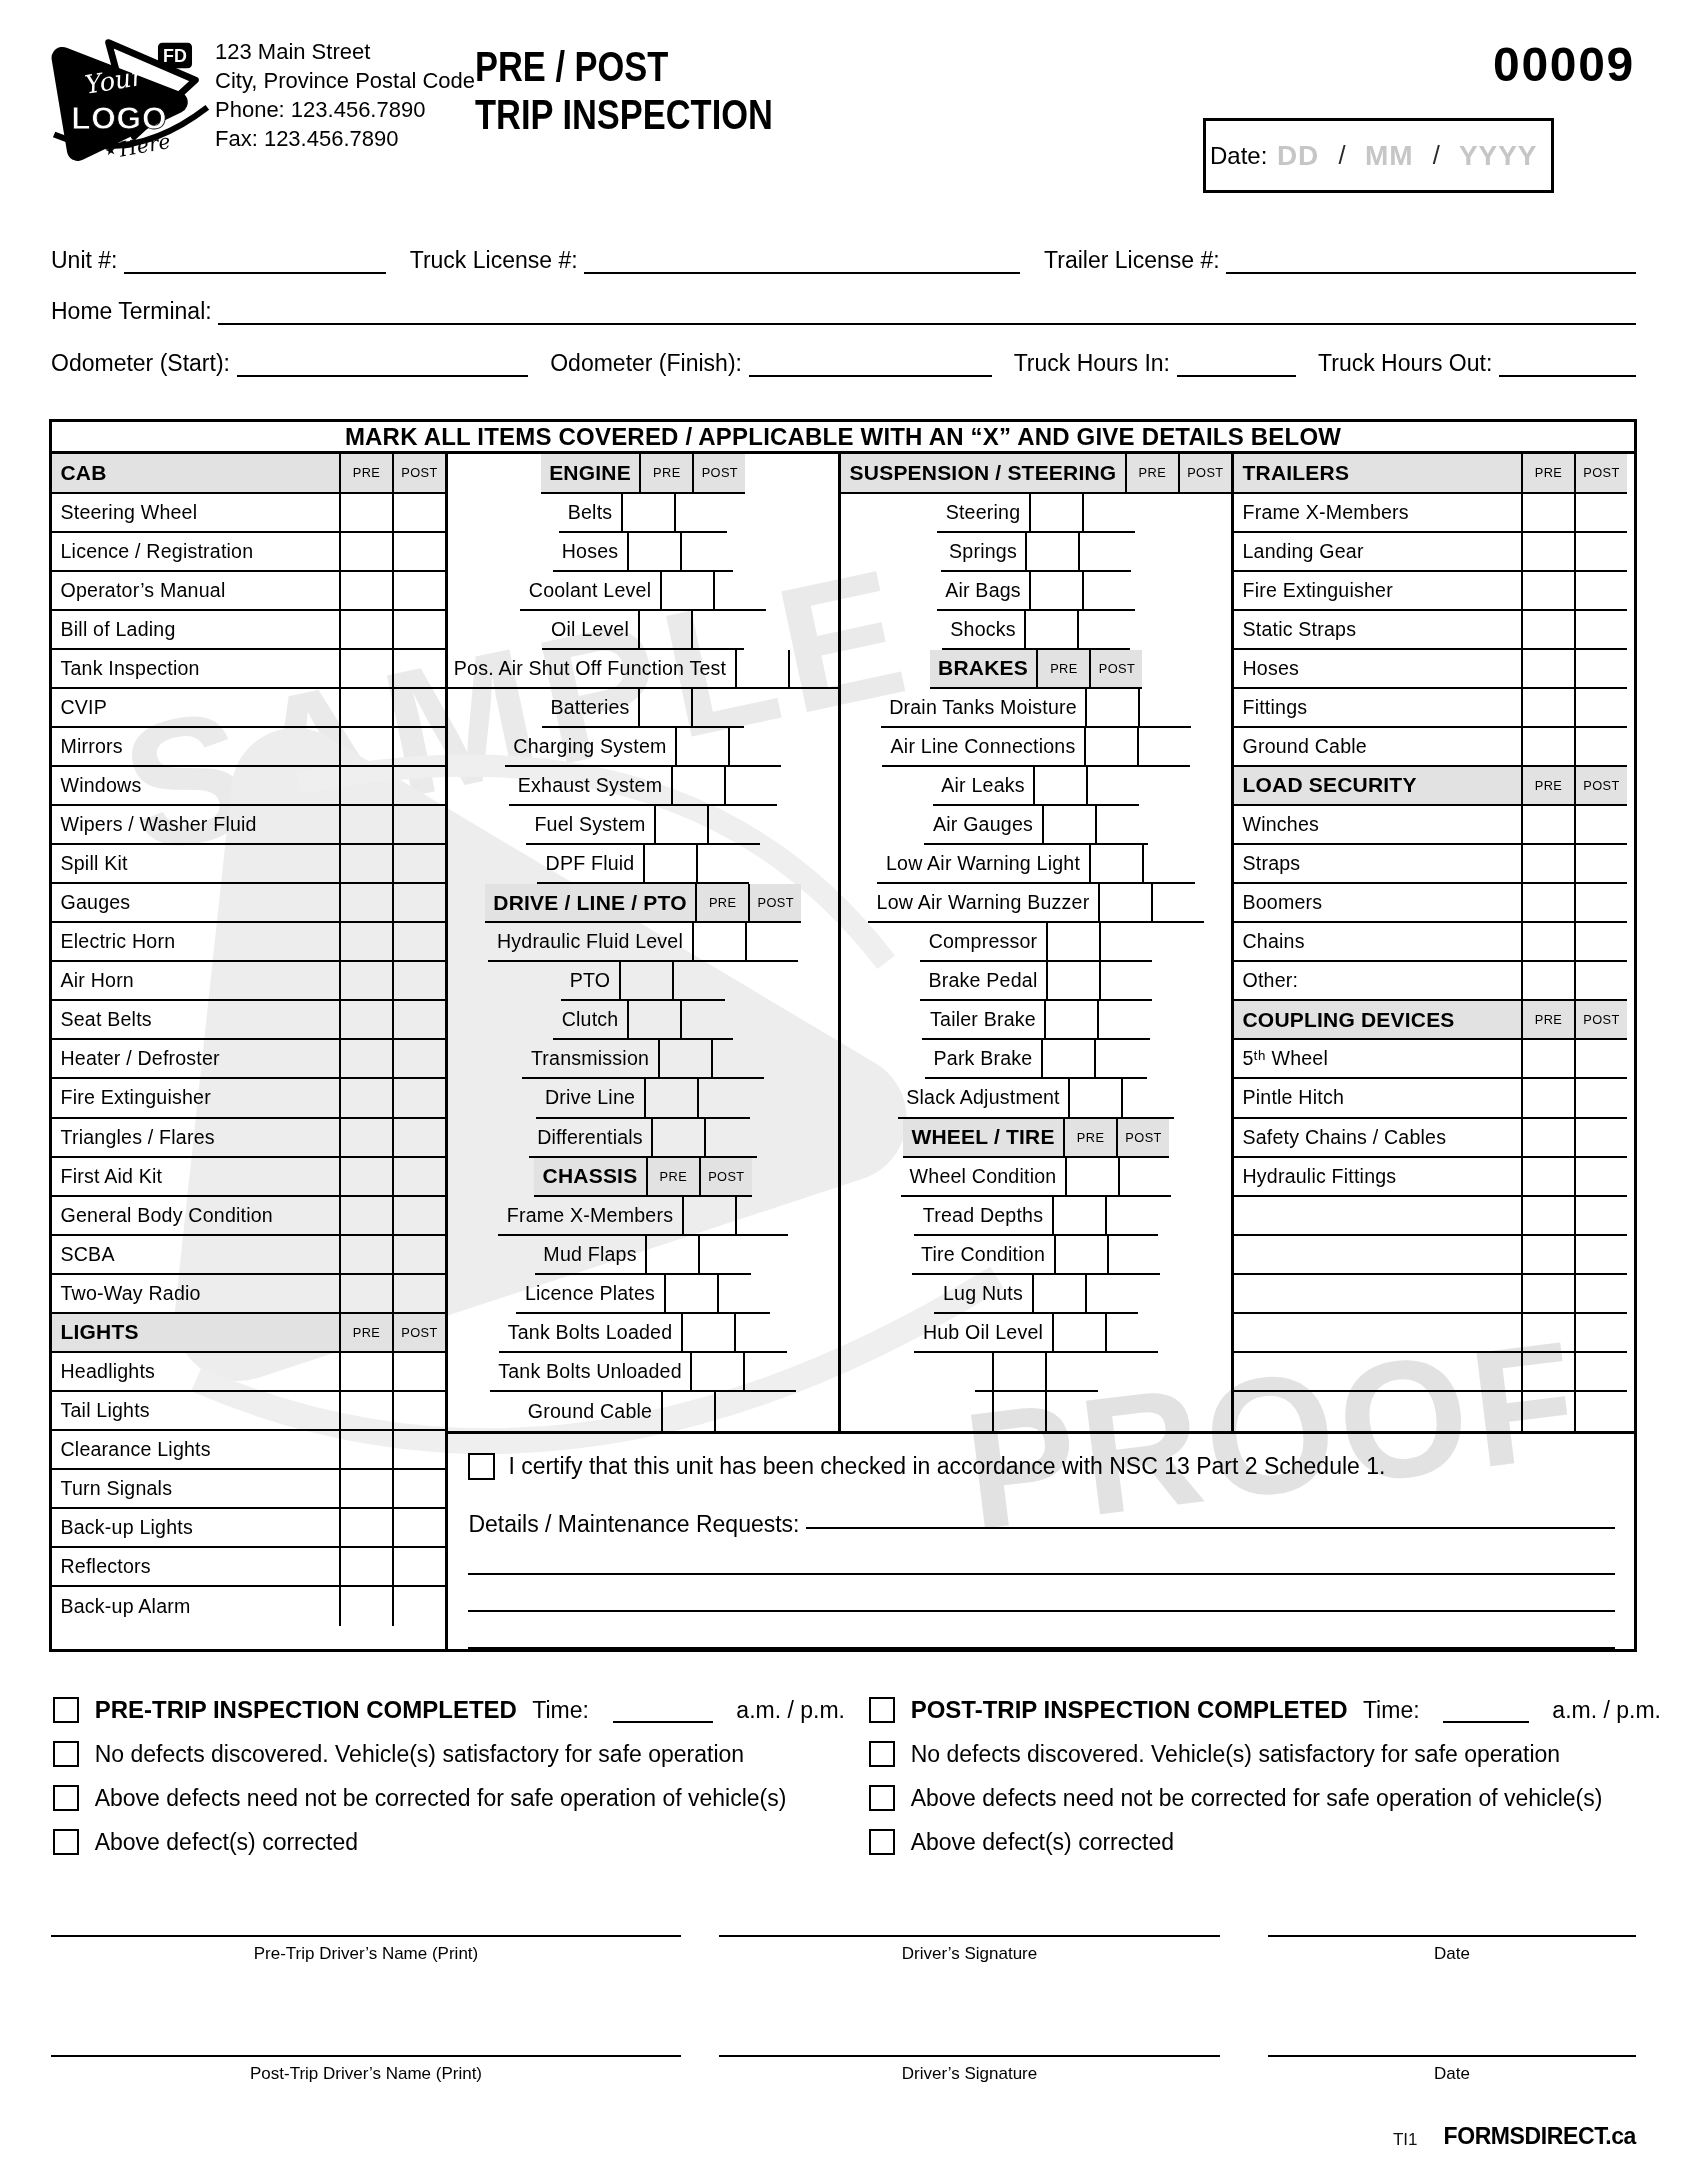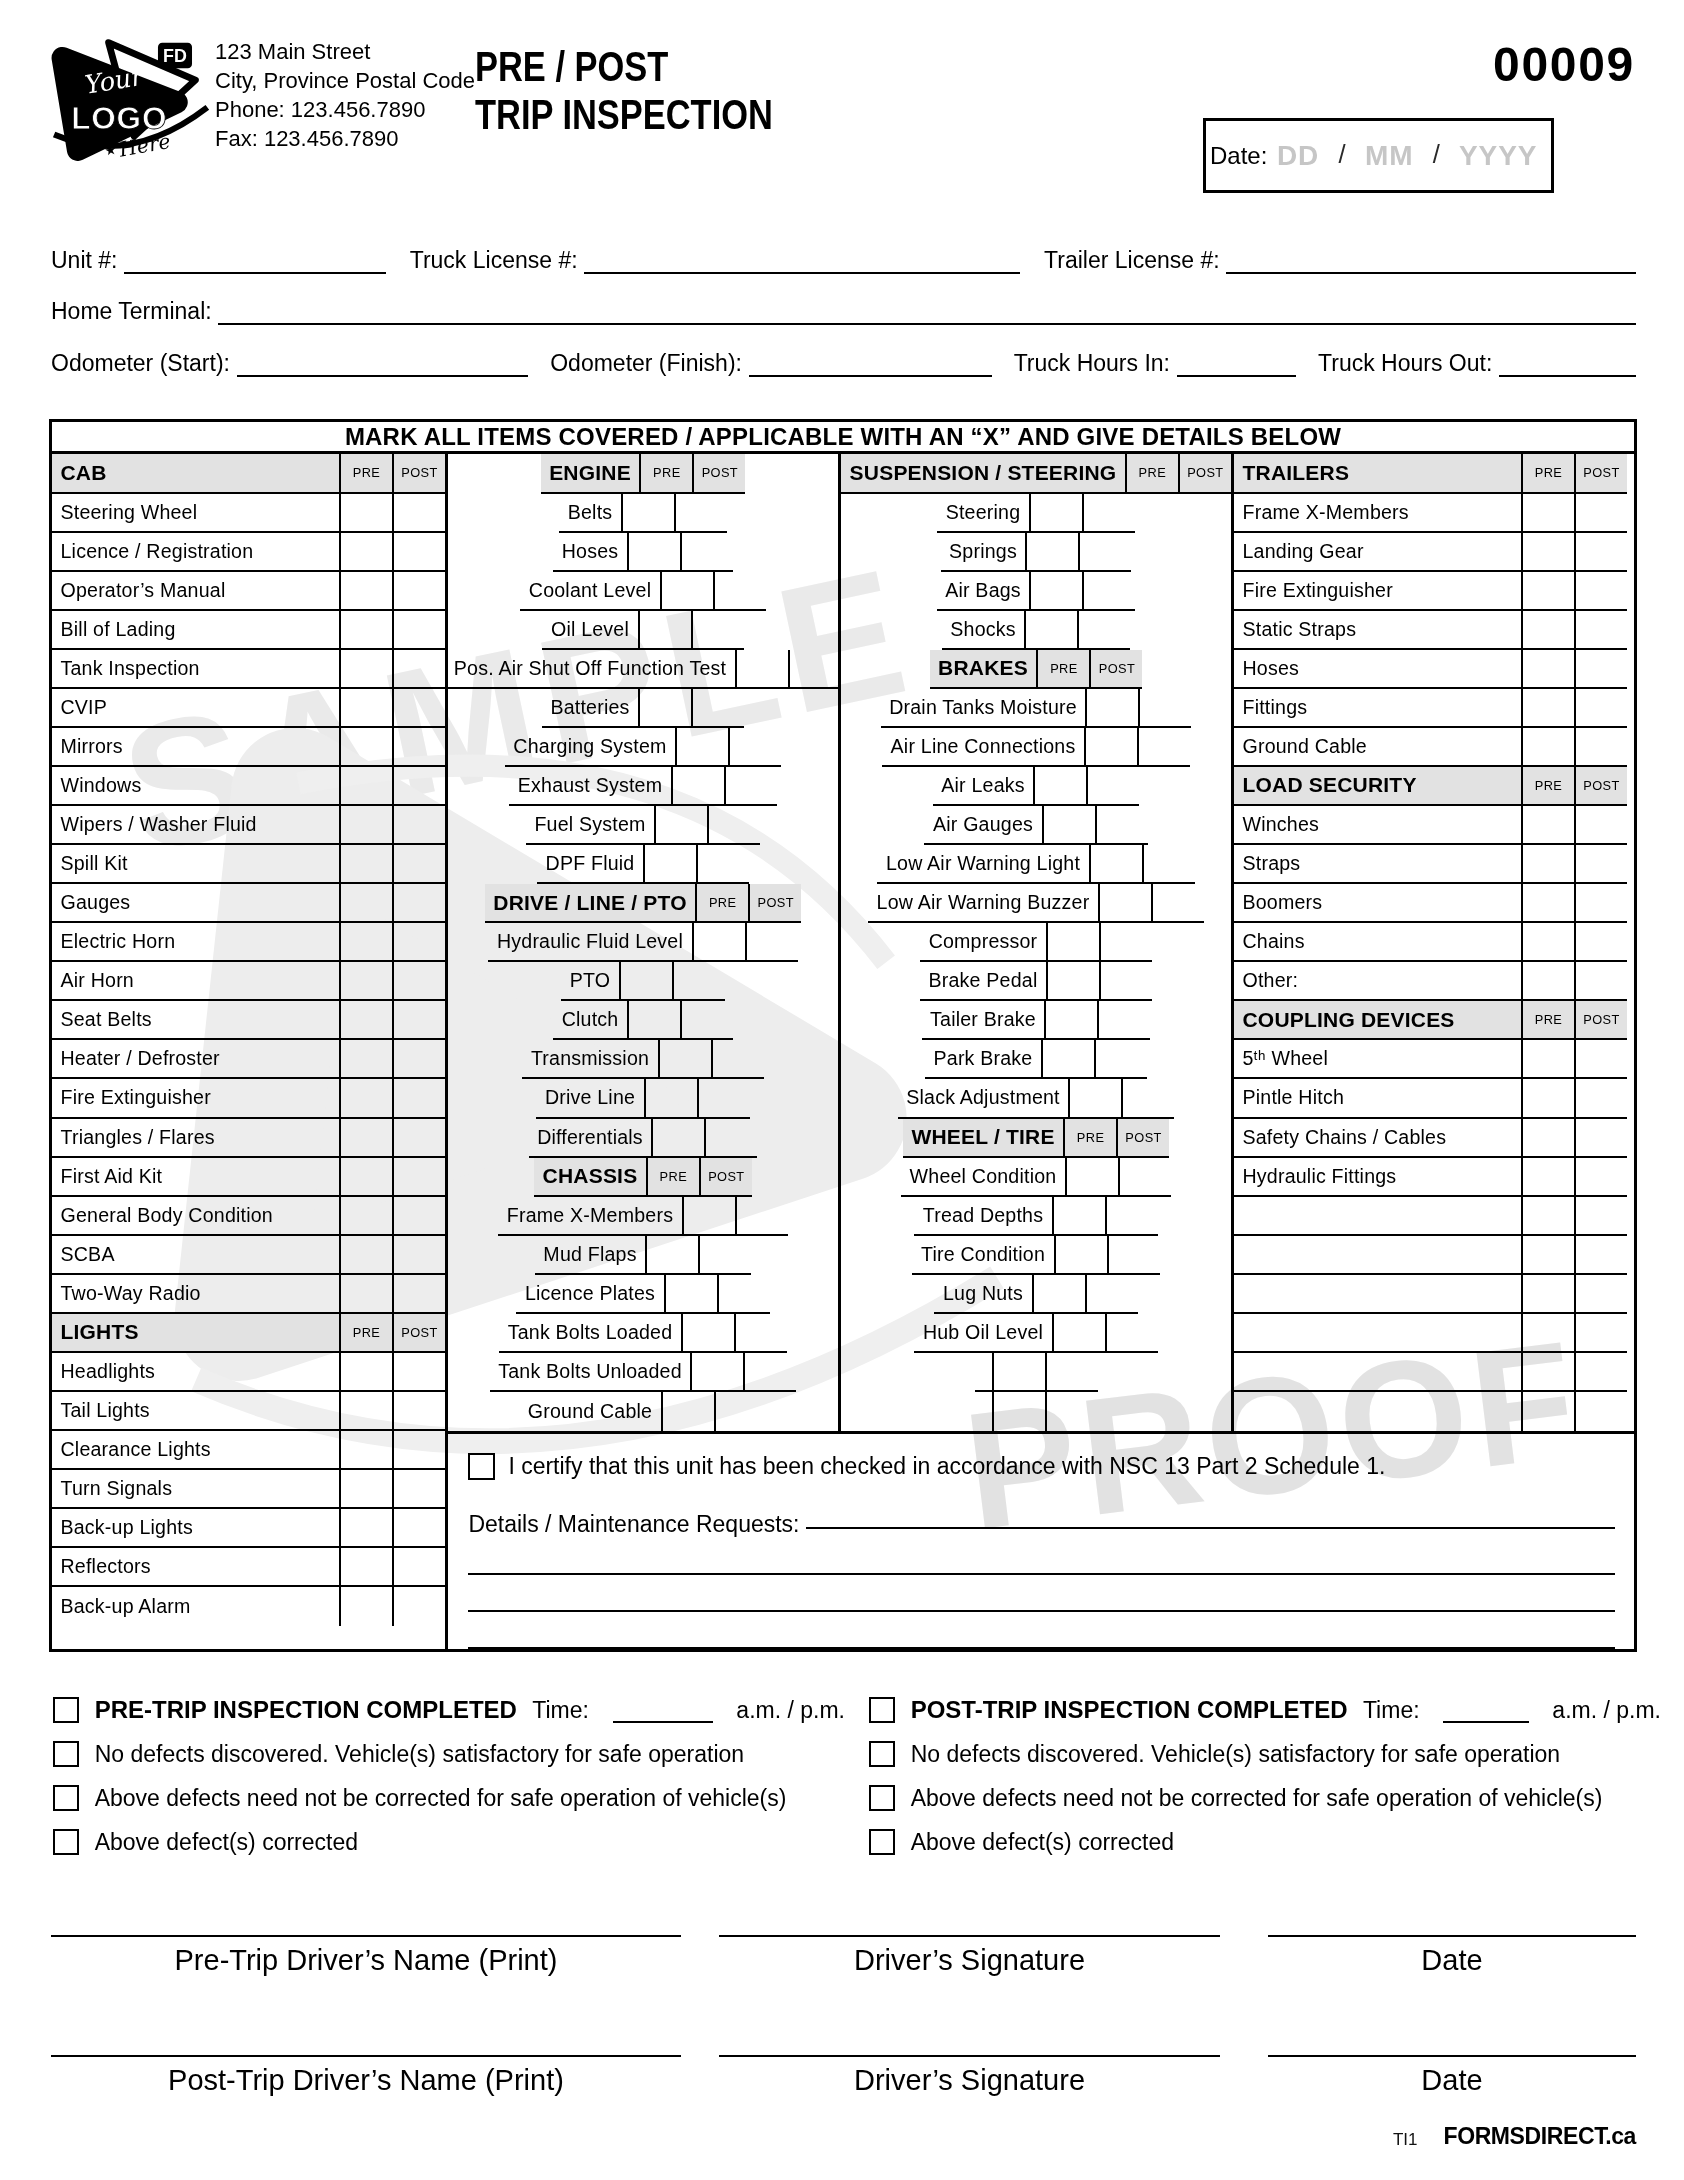--- a/index.html
+++ b/index.html
@@ -21,21 +21,21 @@
   .addr { position:absolute; left:215px; top:37px; font-size:22px; line-height:29px; }
   .title { position:absolute; left:475px; top:43px; font-weight:bold; font-size:42px;
     line-height:48px; letter-spacing:0px; transform:scaleX(.82); transform-origin:left top; white-space:nowrap;}
   .form-no { position:absolute; left:1205px; top:37px; width:430px; text-align:right;
     font-size:48px; font-weight:bold; letter-spacing:1.7px; }
   .date-box { position:absolute; left:1203px; top:118px; width:351px; height:75px;
     border:3.4px solid #000; display:flex; align-items:center; padding:0 4px; }
   .date-box .dlabel { font-size:24px; }
   .date-box .ph { font-size:28px; font-weight:bold; color:#c6c6c6; letter-spacing:0.9px;}
   .date-box .slash { font-size:25.6px; color:#2a2a2a; }
-  .date-box .seg { display:flex; flex:1; justify-content:space-around; }
+  .date-box .seg { display:flex; flex:1; justify-content:space-around; align-items:center;}
   
   .frow { position:absolute; left:51px; right:49px; display:flex; align-items:flex-end;
     font-size:23px; white-space:nowrap; }
   .fill-line { border-bottom:2.6px solid #000; height:29px; margin-left:6.8px; }
   
   .insp { position:absolute; left:49px; top:419px; width:1588px; height:1233px;
     border:3.4px solid #000; display:flex; flex-direction:column; --rh:calc(1172px / 30); }
   .tbl-header { height:49px; border-bottom:3.4px solid #000; display:flex; align-items:center;
     justify-content:center; font-weight:bold; font-size:24px; letter-spacing:0.2px;}
   .tbl-body { flex:1; display:flex; }
@@ -61,21 +61,21 @@
   .blank-line { border-bottom:2.6px solid #000; height:37px; }
   
   .comp { position:absolute; width:792px; }
   .comp .crow { display:flex; align-items:center; gap:15.3px; height:44px; font-size:23px; white-space:nowrap;}
   .comp .ctitle { font-weight:bold; font-size:24px; letter-spacing:0; }
   .tline { display:inline-block; width:101px; border-bottom:2.6px solid #000; height:25.6px; margin:0 8.5px;}
   
   .sig-row { position:absolute; left:51px; right:49px; display:flex; }
   .sig-cell { display:flex; flex-direction:column; }
   .sig-line { border-top:2.6px solid #000; }
-  .sig-lab { text-align:center; font-size:29px; padding-top:6.8px; }
+  .sig-lab { text-align:center; font-size:17px; padding-top:6.8px; }
   
   .footer { position:absolute; right:49px; top:2123px; display:flex; align-items:flex-end; gap:26px;}
   .footer .code { font-size:17px; color:#111; }
   .footer .brand { font-size:23px; font-weight:bold; letter-spacing:-0.4px;}
 </style>
 </head>
 <body>
 
 <div class="page">
 

